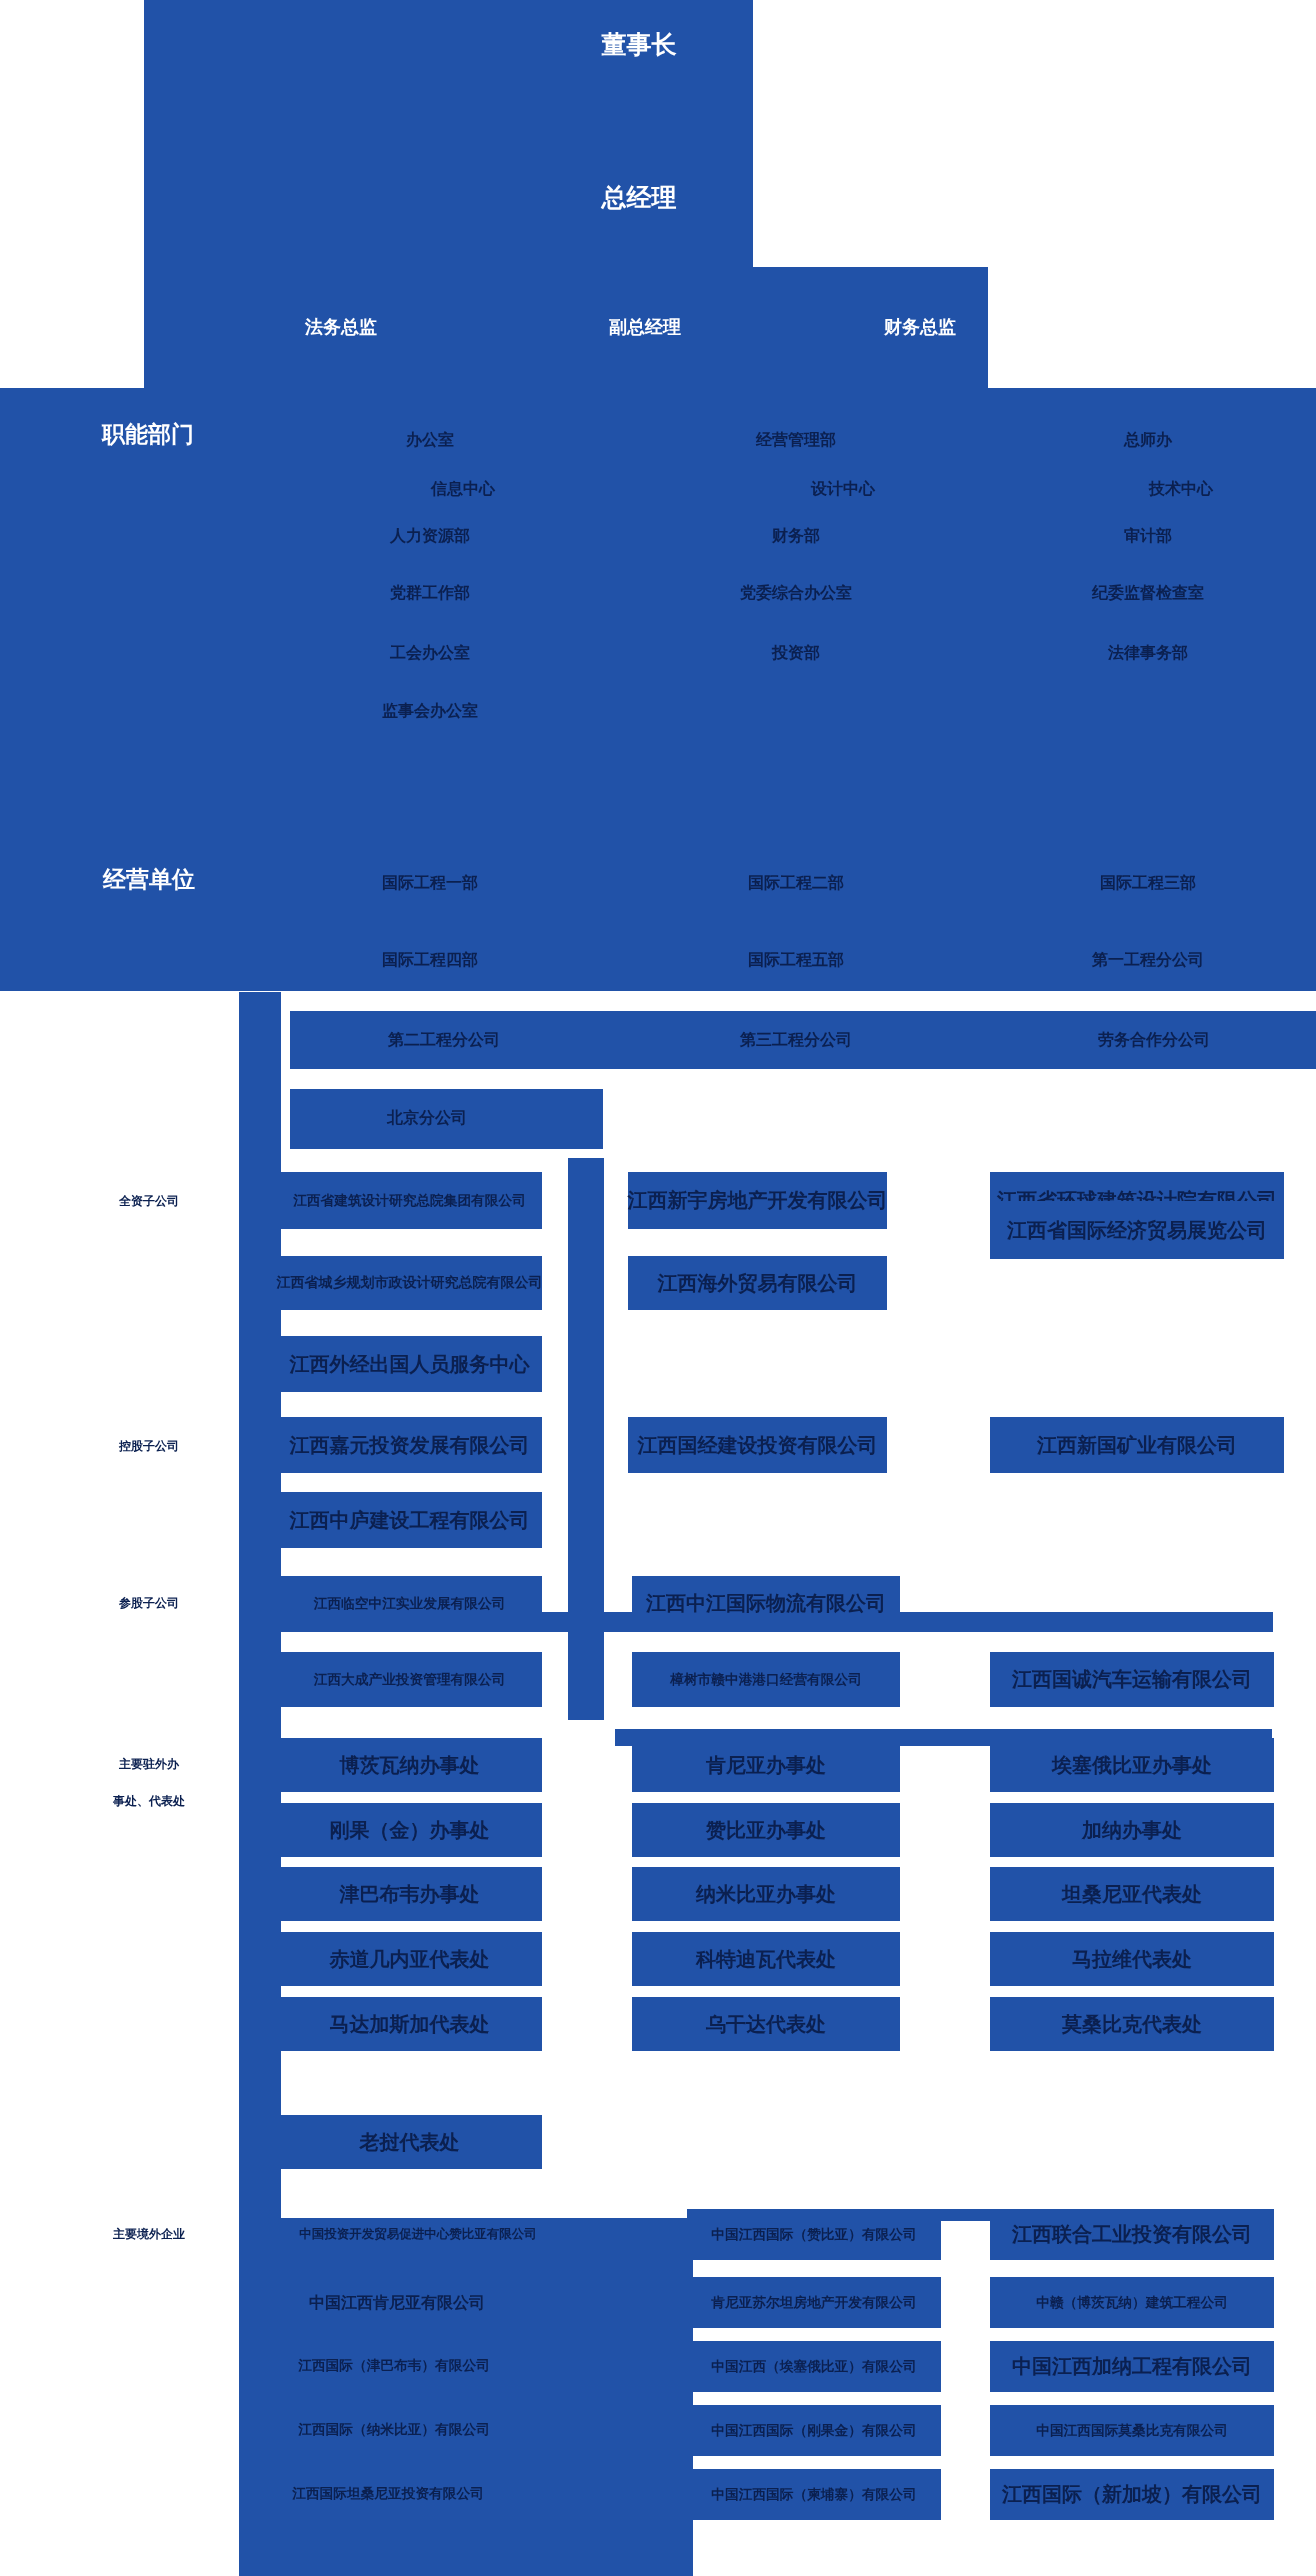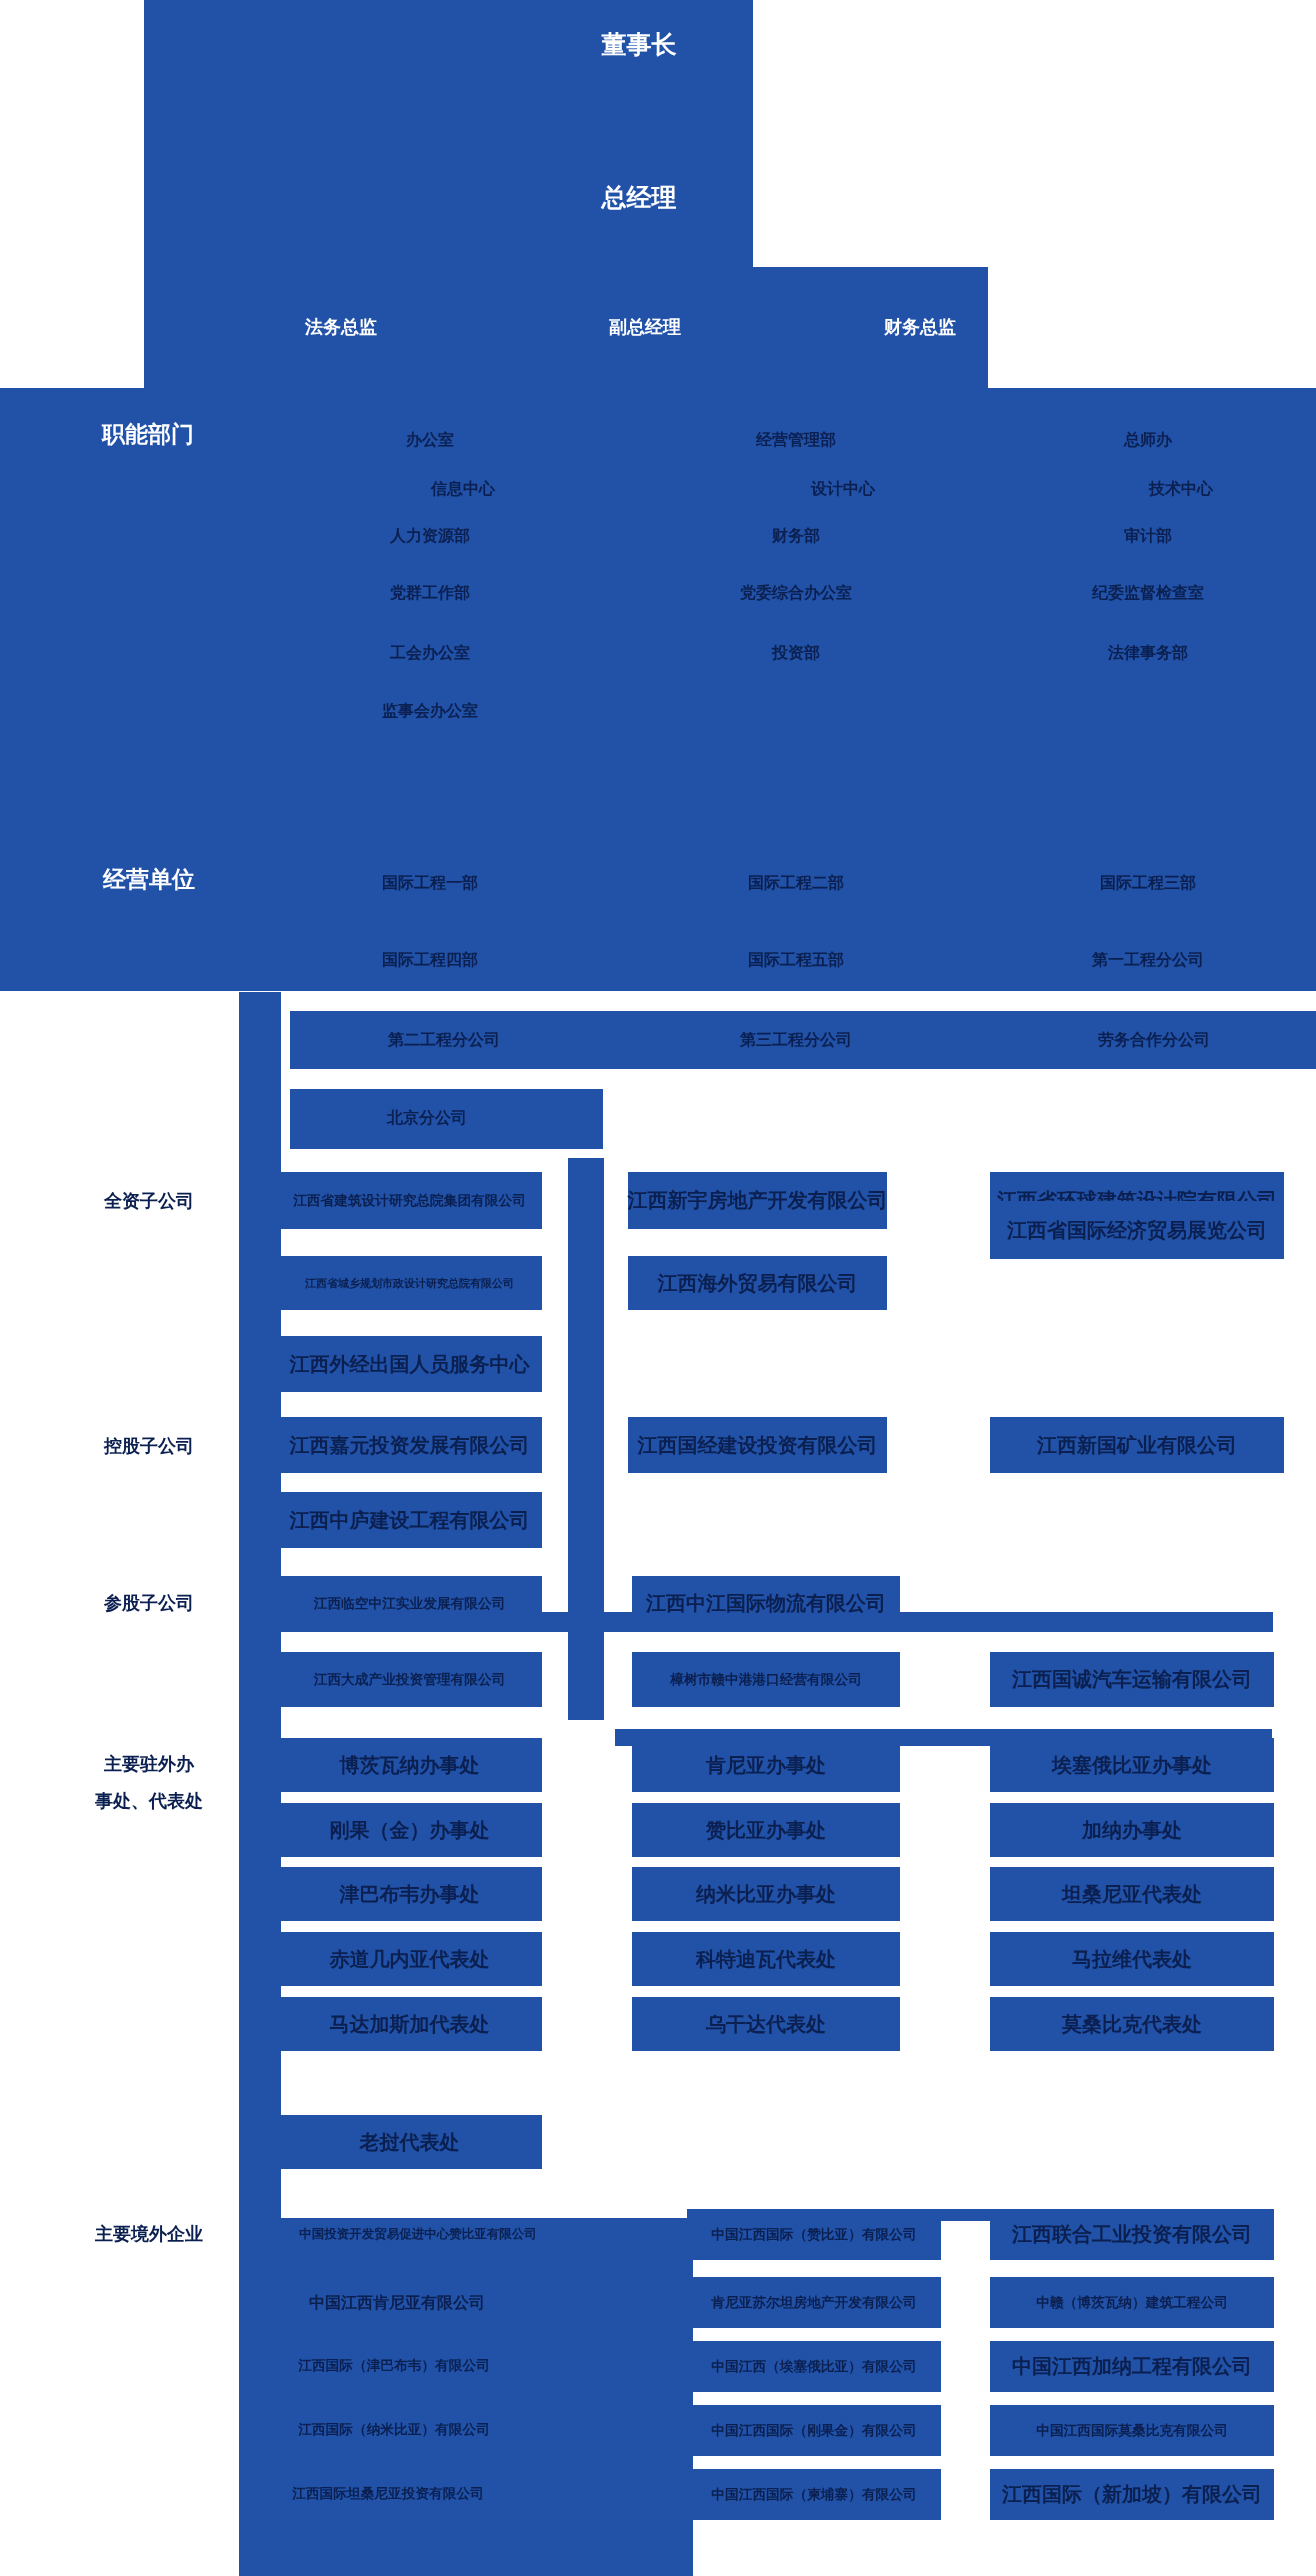--- a/index.html
+++ b/index.html
@@ -6,26 +6,26 @@
   #canvas{position:relative;width:1317px;height:2576px;background:#ffffff;overflow:hidden;
           font-family:"Liberation Sans",sans-serif;font-weight:bold;}
   .blk{position:absolute;background:#2152A8;}
   
   .t{position:absolute;transform:translate(-50%,-50%);white-space:nowrap;
      color:#0B2050;font-size:16px;line-height:1;}
   .t.white{color:#ffffff;}
   .t.big{font-size:25px;}
   .t.head{font-size:18px;}
   .t.lbl{font-size:23px;}
-  .t.slbl{font-size:18px;}
+  .t.slbl{font-size:12px;}
   
   .box{position:absolute;background:#2152A8;display:flex;align-items:center;justify-content:center;
        color:#0B2050;font-size:20px;white-space:nowrap;}
   .box.long{font-size:13.7px;}
-  .box.xlong{font-size:11px;}
+  .box.xlong{font-size:14px;}
   .t.long{font-size:13.7px;}
   .t.xlong{font-size:12.5px;}
 </style>
 </head>
 <body>
 
 <div id="canvas">
 
   <div class="blk" style="left:144px;top:0;width:609px;height:267px;"></div>
   <div class="blk" style="left:144px;top:267px;width:844px;height:121px;"></div>

